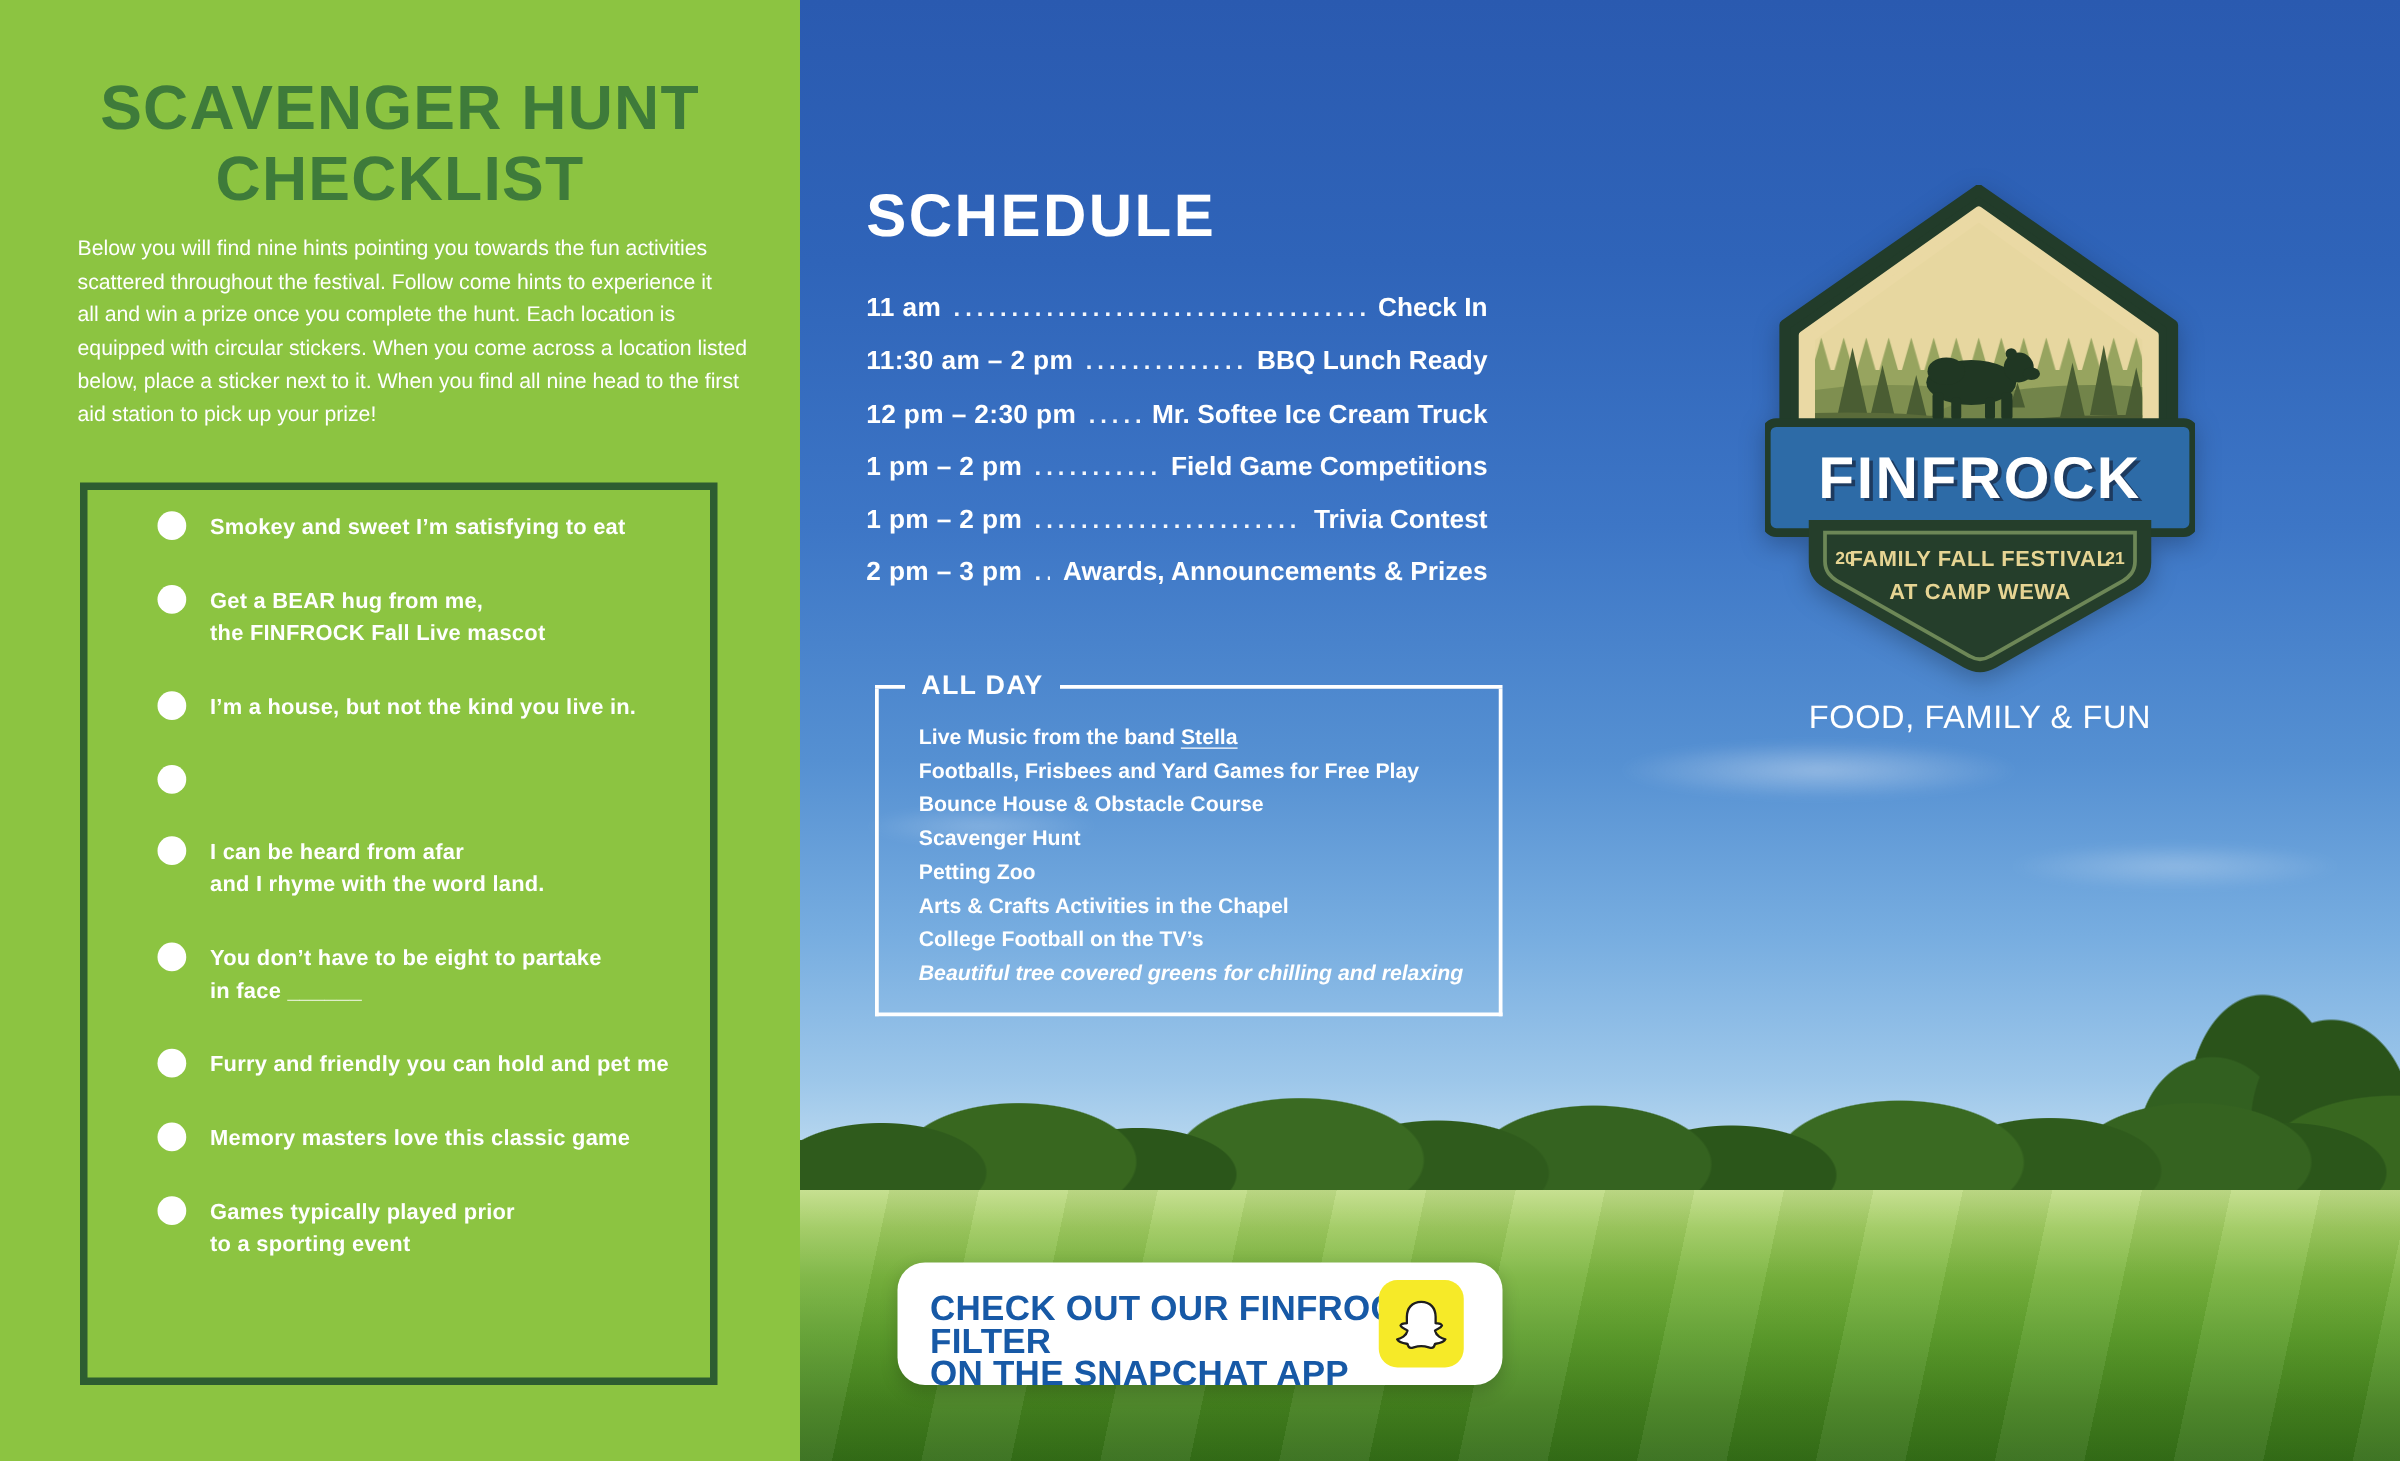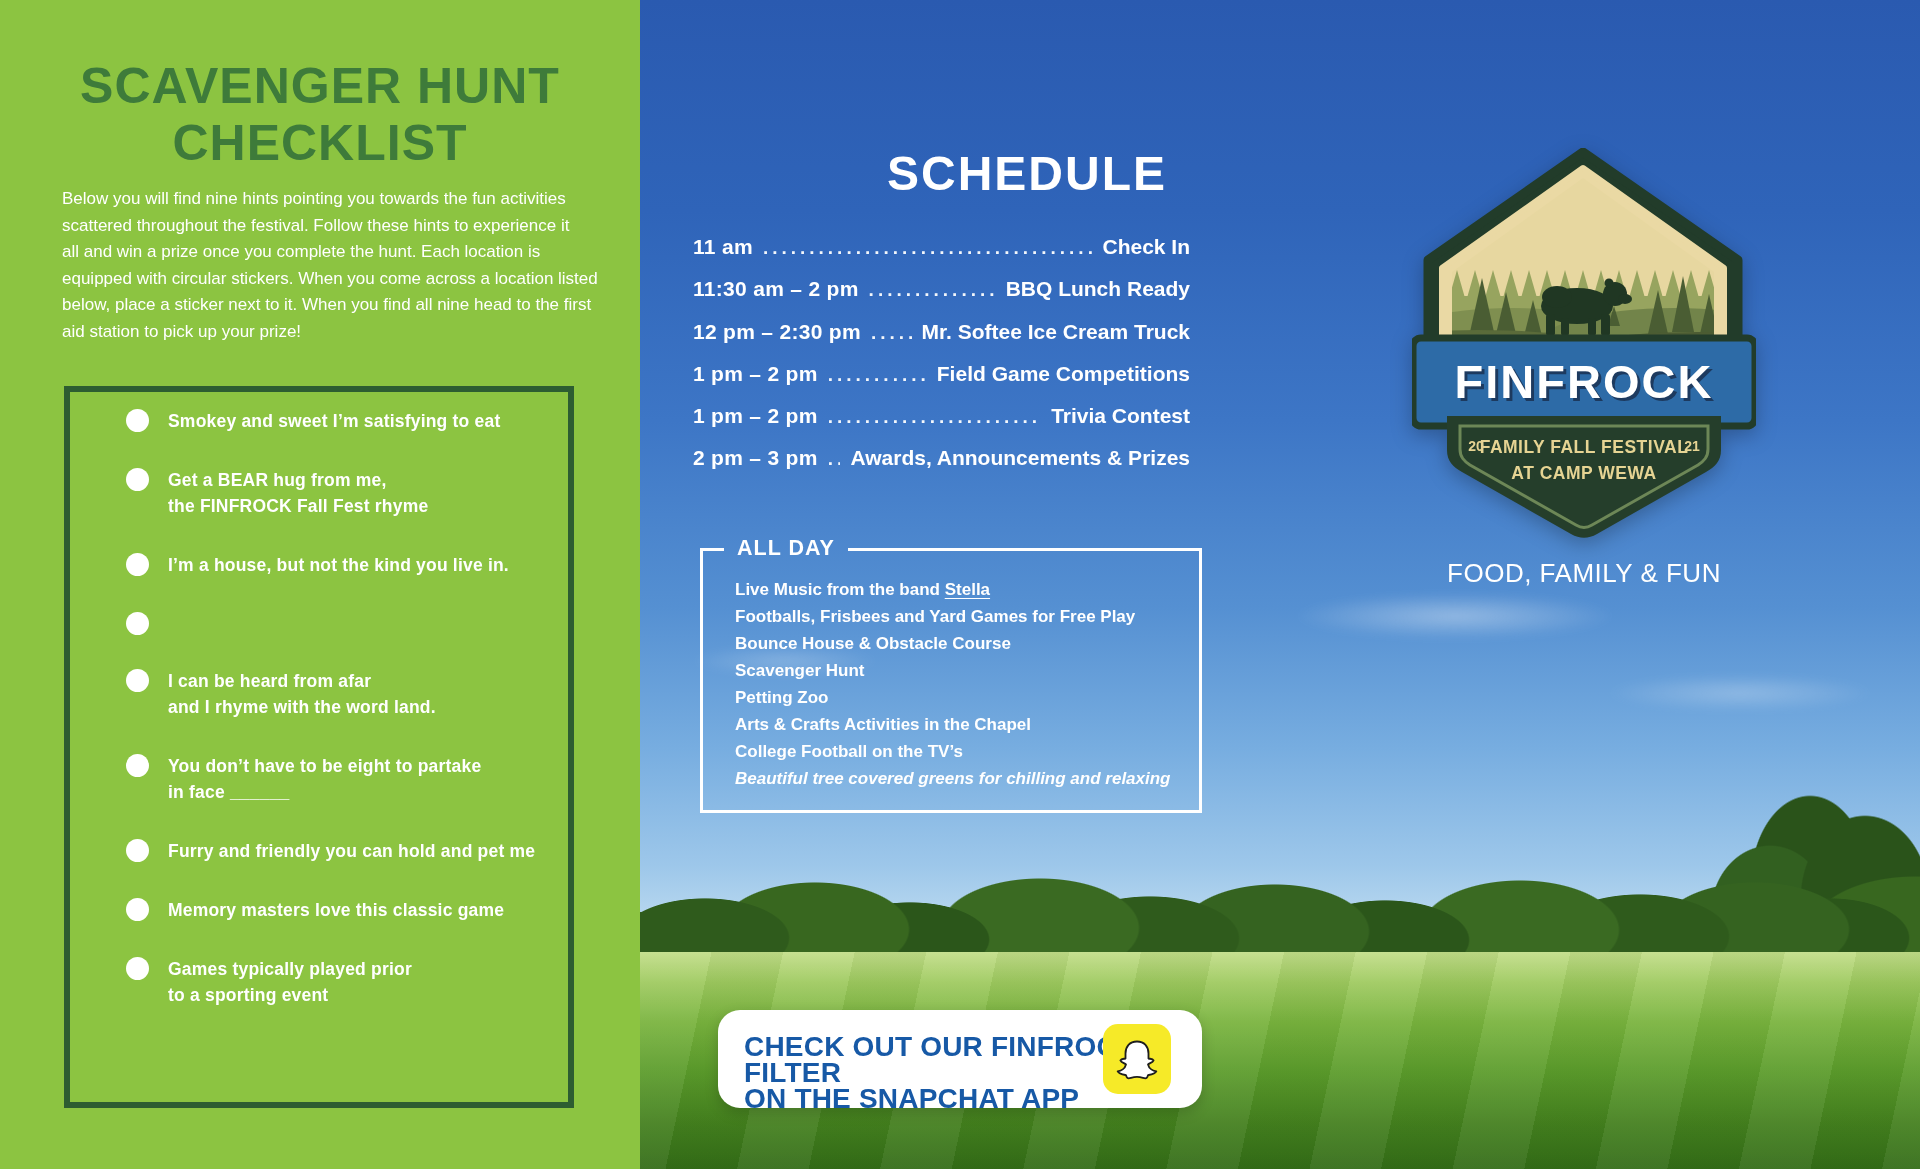--- a/index.html
+++ b/index.html
@@ -55,21 +55,21 @@
   .intro{position:absolute;top:186px;left:62px;width:522px;color:#fff;font-size:17px;line-height:26.5px;}
   .intro-line{white-space:nowrap;}
   .checklist-box{position:absolute;left:64px;top:386px;width:510px;height:722px;box-sizing:border-box;
             border:6px solid #2d5d31;display:flex;flex-direction:column;gap:33px;padding:16px 8px 0 56px;}
   .check-item{display:flex;align-items:flex-start;gap:19px;}
   .bullet{width:23px;height:23px;border-radius:50%;background:#fff;flex:none;margin-top:1px;}
   .item-lines{color:#fff;font-weight:700;font-size:17.5px;line-height:26px;letter-spacing:.2px;}
   .item-lines div{white-space:nowrap;}
 
   
-  .schedule-title{position:absolute;left:670px;top:146px;width:497px;text-align:right;color:#fff;
+  .schedule-title{position:absolute;left:693px;top:146px;width:497px;text-align:left;color:#fff;
                   font-weight:800;font-size:48px;letter-spacing:2px;}
   .sched-rows{position:absolute;left:693px;top:235px;width:497px;}
   .sched-row{display:flex;align-items:baseline;height:42.3px;color:#fff;font-size:21px;font-weight:700;}
   .sched-time{white-space:nowrap;letter-spacing:.3px;}
   .sched-dots{flex:1;overflow:hidden;white-space:nowrap;margin:0 10px;font-size:19px;
               letter-spacing:4px;opacity:.95;}
   .sched-event{white-space:nowrap;}
 
   
   .allday{position:absolute;left:700px;top:551px;width:502px;height:262px;box-sizing:border-box;
@@ -118,21 +118,21 @@
   <div class="grass"></div>
 
   <div class="left-panel">
     <div class="sh-title">
       <div>SCAVENGER HUNT</div>
       <div>CHECKLIST</div>
     </div>
     <div class="intro" id="intro">
   <div class="intro-line">Below you will find nine hints pointing you towards the fun activities</div>
 
-  <div class="intro-line">scattered throughout the festival. Follow these hints to experience it</div>
+  <div class="intro-line">scattered throughout the festival. Follow come hints to experience it</div>
 
   <div class="intro-line">all and win a prize once you complete the hunt. Each location is</div>
 
   <div class="intro-line">equipped with circular stickers. When you come across a location listed</div>
 
   <div class="intro-line">below, place a sticker next to it. When you find all nine head to the first</div>
 
   <div class="intro-line">aid station to pick up your prize!</div>
 </div>
     <div class="checklist-box" id="checklist">
@@ -140,21 +140,21 @@
     <span class="bullet"></span>
     <div class="item-lines">
             <div>Smokey and sweet I’m satisfying to eat</div>
           </div>
   </div>
 
   <div class="check-item">
     <span class="bullet"></span>
     <div class="item-lines">
             <div>Get a BEAR hug from me,</div>
-            <div>the FINFROCK Fall Fest rhyme</div>
+            <div>the FINFROCK Fall Live mascot</div>
           </div>
   </div>
 
   <div class="check-item">
     <span class="bullet"></span>
     <div class="item-lines">
             <div>I’m a house, but not the kind you live in.</div>
           </div>
   </div>
 

